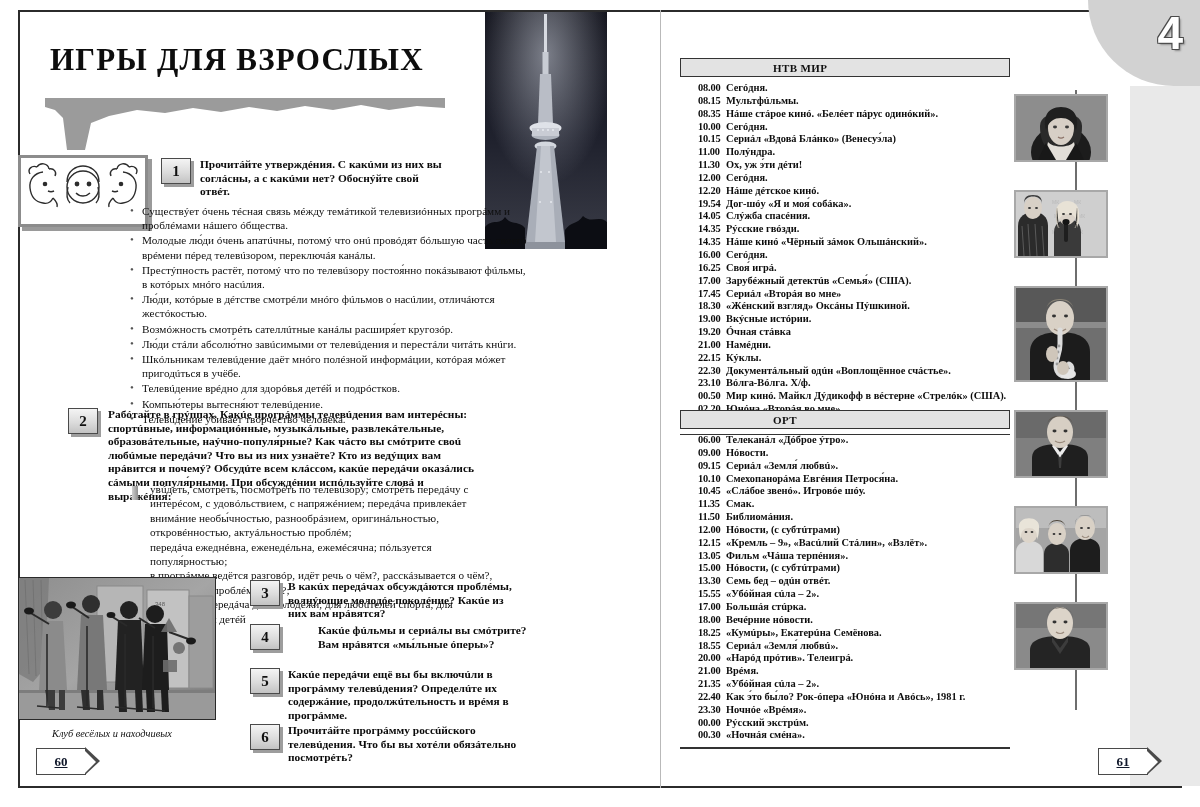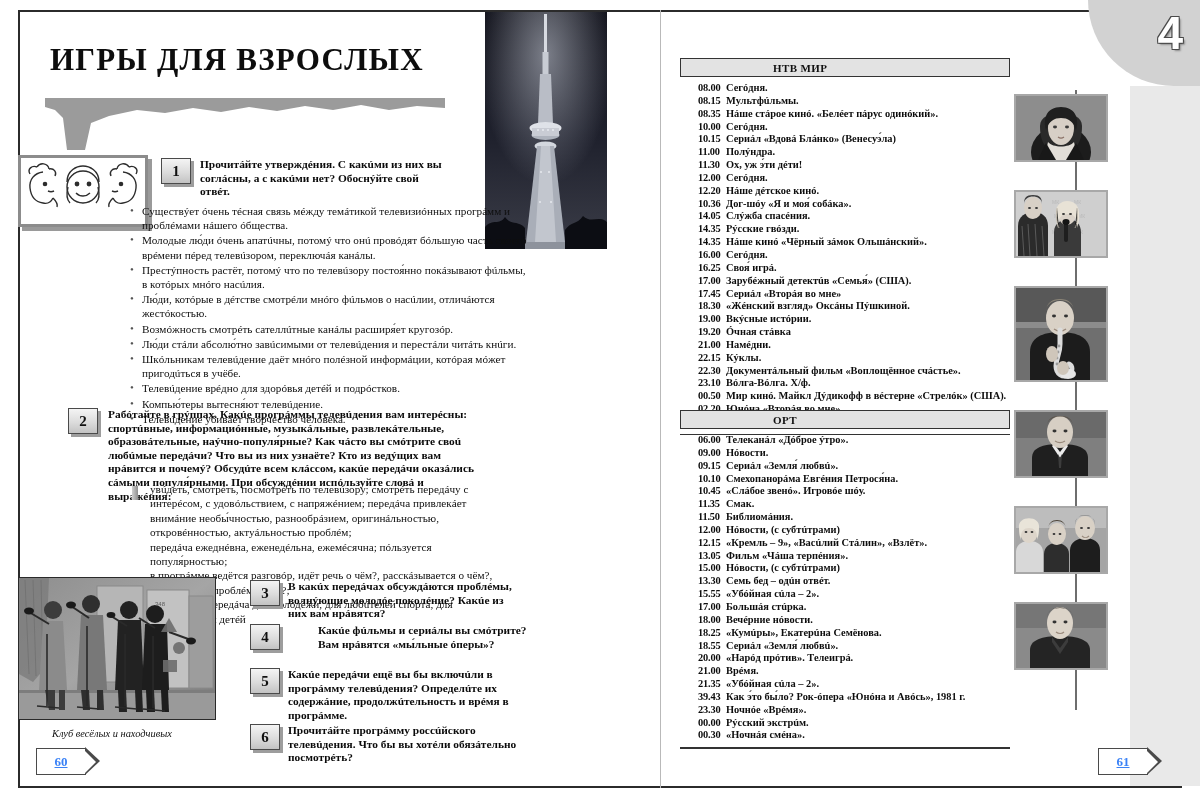--- a/index.html
+++ b/index.html
@@ -101,21 +101,21 @@
   }
   .kvn-photo svg{display:block}
   .kvn-caption{
     position:absolute; left:32px; top:716px; font-style:italic; font-size:10.4px; color:#111;
   }
 
   
   .pageflag{
     position:absolute; height:27px; min-width:50px;
     border:1.6px solid #4a4a4a; background:#fff;
-    font-size:13px; font-weight:bold; color:#3b82f6;
+    font-size:13px; font-weight:bold; color:#0f172a;
     display:flex; align-items:center; justify-content:center;text-decoration:underline;
   }
   .pageflag::after{
     content:""; position:absolute; right:-15px; top:-1.6px;
     border-top:14.5px solid transparent; border-bottom:14.5px solid transparent;
     border-left:15px solid #4a4a4a;
   }
   .pageflag::before{
     content:""; position:absolute; right:-11px; top:1px; z-index:2;
     border-top:12px solid transparent; border-bottom:12px solid transparent;
@@ -417,21 +417,21 @@
           </div>
           <div class="tv-row">
             <div class="tv-time">12.00</div>
             <div class="tv-prog">Сегóдня.</div>
           </div>
           <div class="tv-row">
             <div class="tv-time">12.20</div>
             <div class="tv-prog">Нáше дéтское кинó.</div>
           </div>
           <div class="tv-row">
-            <div class="tv-time">10.36</div>
+            <div class="tv-time">19.54</div>
             <div class="tv-prog">Дог-шóу «Я и моя́ собáка».</div>
           </div>
           <div class="tv-row">
             <div class="tv-time">14.05</div>
             <div class="tv-prog">Слýжба спасéния.</div>
           </div>
           <div class="tv-row">
             <div class="tv-time">14.35</div>
             <div class="tv-prog">Рýсские гвóзди.</div>
           </div>
@@ -470,21 +470,21 @@
           <div class="tv-row">
             <div class="tv-time">21.00</div>
             <div class="tv-prog">Намéдни.</div>
           </div>
           <div class="tv-row">
             <div class="tv-time">22.15</div>
             <div class="tv-prog">Кýклы.</div>
           </div>
           <div class="tv-row">
             <div class="tv-time">22.30</div>
-            <div class="tv-prog">Документáльный фильм «Воплощённое счáстье».</div>
+            <div class="tv-prog">Документáльный одúн «Воплощённое счáстье».</div>
           </div>
           <div class="tv-row">
             <div class="tv-time">23.10</div>
             <div class="tv-prog">Вóлга-Вóлга. Х/ф.</div>
           </div>
           <div class="tv-row">
             <div class="tv-time">00.50</div>
             <div class="tv-prog">Мир кинó. Майкл Дýдикофф в вéстерне «Стрелóк» (США).</div>
           </div>
           <div class="tv-row">
@@ -576,21 +576,21 @@
           </div>
           <div class="tv-row">
             <div class="tv-time">21.00</div>
             <div class="tv-prog">Врéмя.</div>
           </div>
           <div class="tv-row">
             <div class="tv-time">21.35</div>
             <div class="tv-prog">«Убóйная сúла – 2».</div>
           </div>
           <div class="tv-row">
-            <div class="tv-time">39.43</div>
+            <div class="tv-time">22.40</div>
             <div class="tv-prog">Как э́то бы́ло? Рок-óпера «Юнóна и Авóсь», 1981 г.</div>
           </div>
           <div class="tv-row">
             <div class="tv-time">23.30</div>
             <div class="tv-prog">Ночнóе «Врéмя».</div>
           </div>
           <div class="tv-row">
             <div class="tv-time">00.00</div>
             <div class="tv-prog">Рýсский экстрúм.</div>
           </div>

